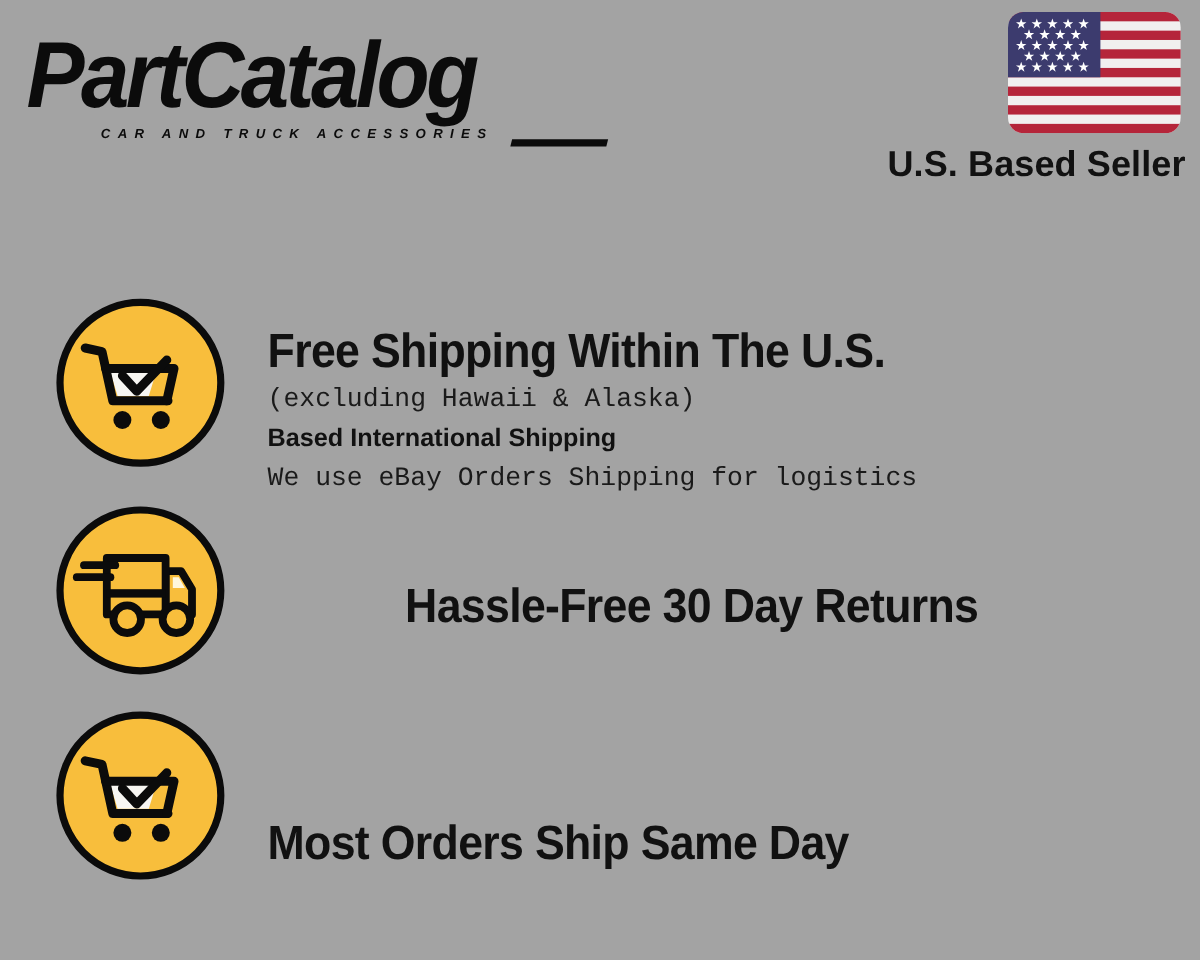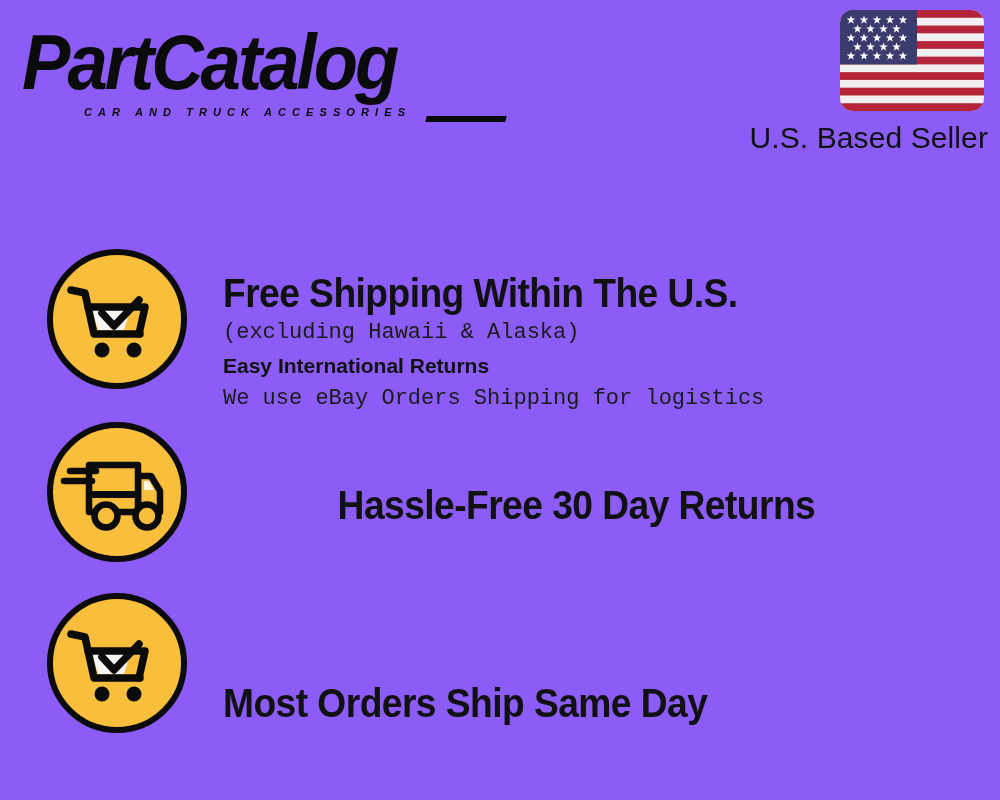--- a/index.html
+++ b/index.html
@@ -8,21 +8,21 @@
     background: #ffffff;
   }
   body {
     font-family: "Liberation Sans", sans-serif;
     -webkit-font-smoothing: antialiased;
   }
   #banner {
     position: relative;
     width: 1000px;
     height: 800px;
-    background: #8b5cf6;
+    background: #a3a3a3;
     overflow: hidden;
   }
 
   
   #brand-logo {
     position: absolute;
     left: 22px;
     top: 16px;
     width: 470px;
     height: 104px;
@@ -74,21 +74,21 @@
   }
   #flag-badge svg { display: block; width: 144px; height: 101px; }
 
   #seller-label {
     position: absolute;
     left: 726px;
     top: 119px;
     width: 262px;
     text-align: right;
     font-family: "Liberation Sans", sans-serif;
-    font-weight: normal;
+    font-weight: bold;
     font-size: 30px;
     line-height: 38px;
     letter-spacing: 0.1px;
     color: #111111;
     white-space: nowrap;
   }
 
   
   .feature-row {
     position: absolute;
@@ -222,21 +222,21 @@
         <path d="M27 44 L41 47 L50 88 L96 88" fill="none" stroke="#0B0B0B" stroke-width="7.5" stroke-linecap="round" stroke-linejoin="round"></path>
         <path d="M44 61 L101 61 L95 88" fill="none" stroke="#0B0B0B" stroke-width="7.5" stroke-linecap="round" stroke-linejoin="round"></path>
         <path d="M58 67 L70 80 L95 54" fill="none" stroke="#0B0B0B" stroke-width="7.5" stroke-linecap="round" stroke-linejoin="round"></path>
         <circle cx="58" cy="104" r="7.5" fill="#0B0B0B"></circle>
         <circle cx="90" cy="104" r="7.5" fill="#0B0B0B"></circle>
       </svg>
     </div>
     <div class="feature-text" id="feature-text-0">
       <div class="feature-heading">Free Shipping Within The U.S.</div>
       <div class="feature-sub">(excluding Hawaii &amp; Alaska)</div>
-      <div class="feature-sub-strong">Easy International Returns</div>
+      <div class="feature-sub-strong">Based International Shipping</div>
       <div class="feature-sub">We use eBay Orders Shipping for logistics</div>
     </div>
   </div>
 
   <div class="feature-row" id="feature-row-1">
     <div class="feature-icon">
       <svg viewBox="0 0 146 146" xmlns="http://www.w3.org/2000/svg" aria-hidden="true">
         <circle cx="73" cy="73" r="67" fill="#F8BE3C" stroke="#0B0B0B" stroke-width="6"></circle>
         <path d="M94 57 L107 57 L116 72 L116 93 L94 93 Z" fill="#F8BE3C" stroke="#0B0B0B" stroke-width="6.5" stroke-linejoin="round"></path>
         <path d="M100 62 L105 62 L110 71 L100 71 Z" fill="#FFF7DC"></path>

